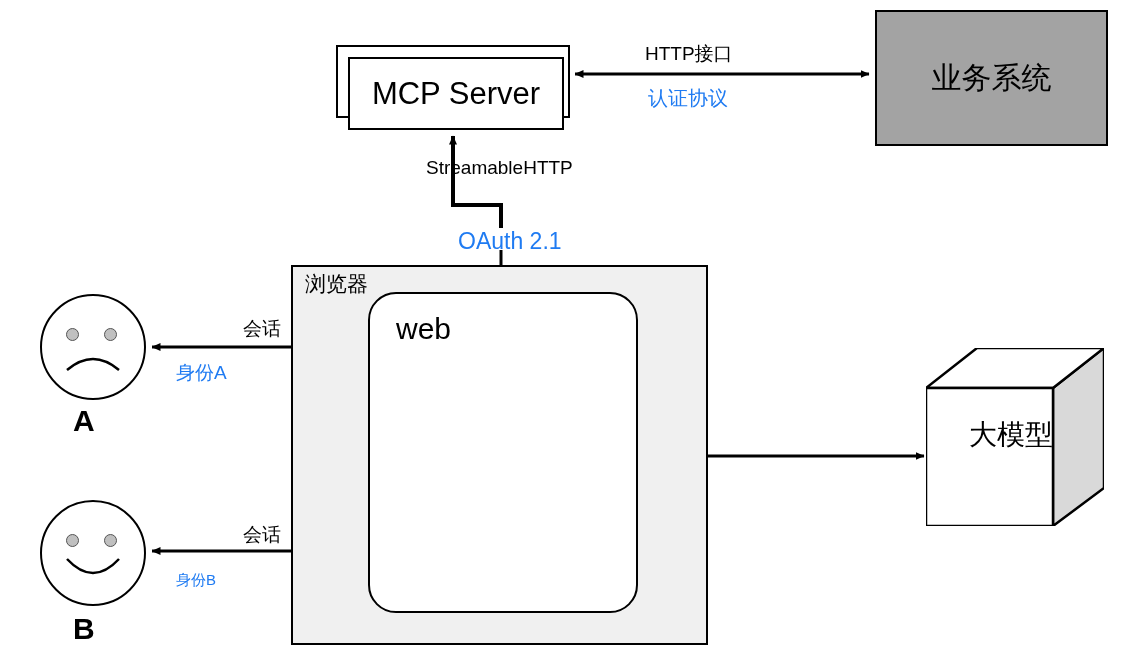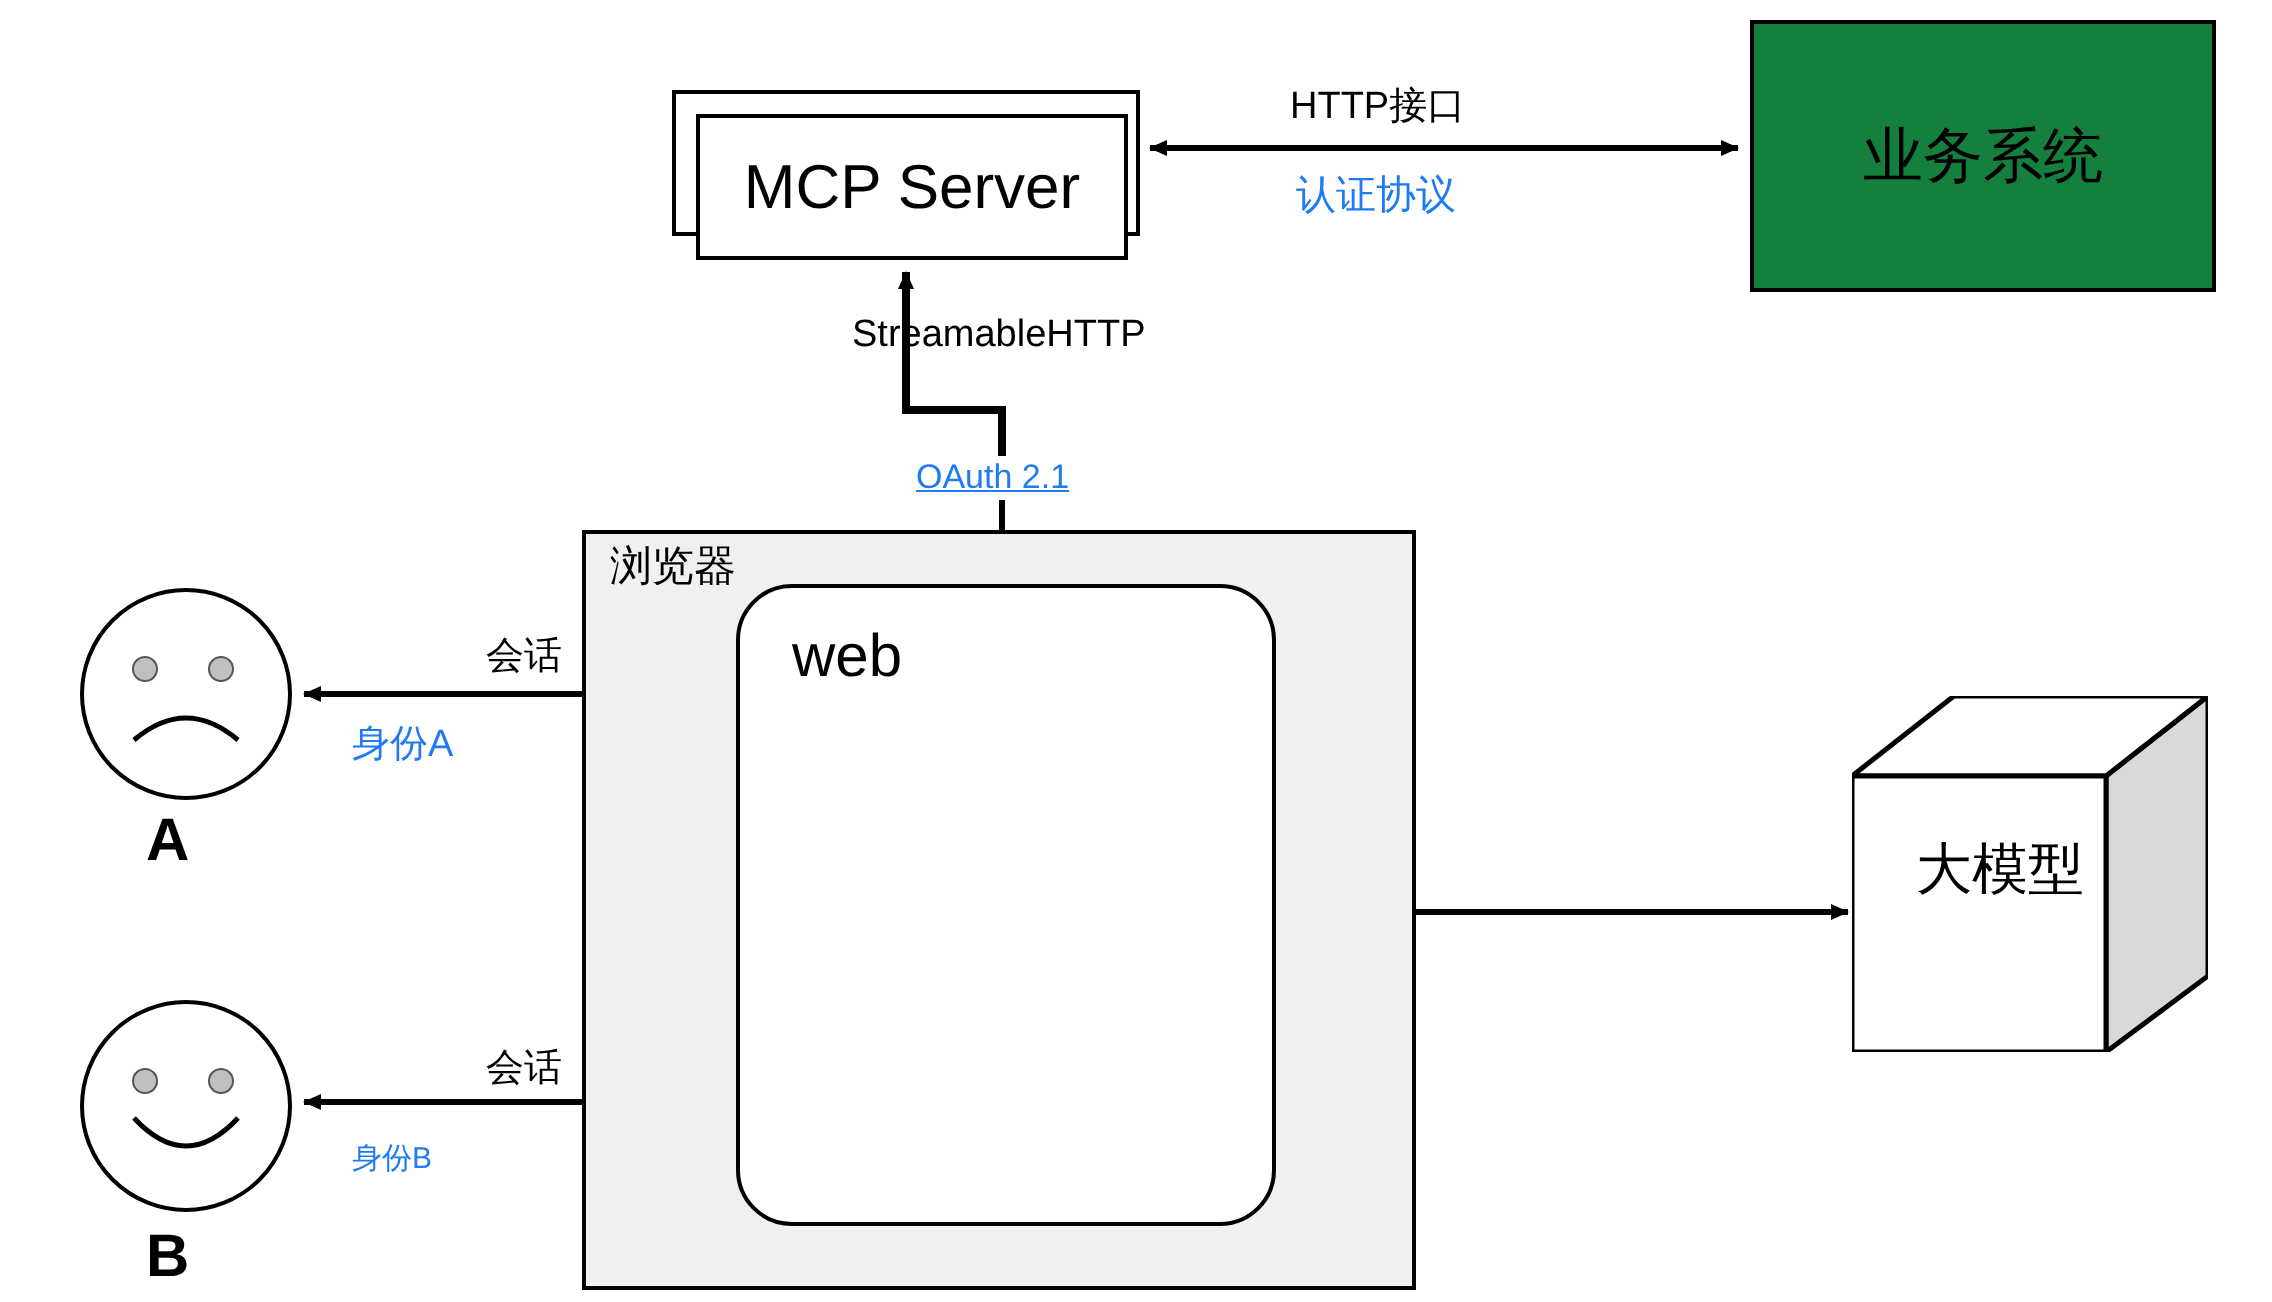--- a/index.html
+++ b/index.html
@@ -17,21 +17,21 @@
   
   #mcp-back{position:absolute;left:336px;top:45px;width:234px;height:73px;
             background:#ffffff;border:2px solid #000;box-sizing:border-box;}
   #mcp-front{position:absolute;left:348px;top:57px;width:216px;height:73px;
             background:#ffffff;border:2px solid #000;box-sizing:border-box;
             display:flex;align-items:center;justify-content:center;}
   #mcp-front .t{font-size:31px;color:#000;}
 
   
   #biz{position:absolute;left:875px;top:10px;width:233px;height:136px;
-       background:#15803d;border:2px solid #000;box-sizing:border-box;
+       background:#a3a3a3;border:2px solid #000;box-sizing:border-box;
        display:flex;align-items:center;justify-content:center;}
   #biz .t{font-size:30px;color:#000;}
 
   
   #browser{position:absolute;left:291px;top:265px;width:417px;height:380px;
            background:#f0f0f0;border:2px solid #000;box-sizing:border-box;}
   #browser-label{position:absolute;left:305px;top:273px;font-size:21px;color:#000;}
 
   
   #agent{position:absolute;left:368px;top:292px;width:270px;height:321px;
@@ -49,28 +49,28 @@
   .eye{position:absolute;width:13px;height:13px;border-radius:50%;
        background:#c0c0c0;border:1px solid #555;box-sizing:border-box;}
   .eye.l{left:24px;top:32px;}
   .eye.r{left:62px;top:32px;}
   .face-name{position:absolute;font-size:30px;color:#000;font-weight:bold;}
   #face-a-name{left:73px;top:404px;}
   #face-b-name{left:73px;top:612px;}
 
   
   #cube{position:absolute;left:926px;top:348px;width:178px;height:178px;}
-  #cube .front-label{position:absolute;left:0;top:68px;width:148px;
+  #cube .front-label{position:absolute;left:11px;top:68px;width:148px;
         text-align:center;font-size:28px;color:#000;}
 
   
   #lbl-http{left:645px;top:44px;font-size:19px;}
   #lbl-auth{left:648px;top:88px;font-size:20px;}
   #lbl-streamable{left:378px;top:158px;font-size:19px;margin-left:48px;}
-  #lbl-oauth{left:458px;top:230px;font-size:17px;text-decoration:underline;}
+  #lbl-oauth{left:458px;top:230px;font-size:23px;}
   #lbl-sess-a{left:243px;top:319px;font-size:19px;}
   #lbl-id-a{left:176px;top:363px;font-size:19px;}
   #lbl-sess-b{left:243px;top:525px;font-size:19px;}
   #lbl-id-b{left:176px;top:572px;font-size:15px;}
 </style>
 </head>
 <body>
 
 <div id="stage">
 

